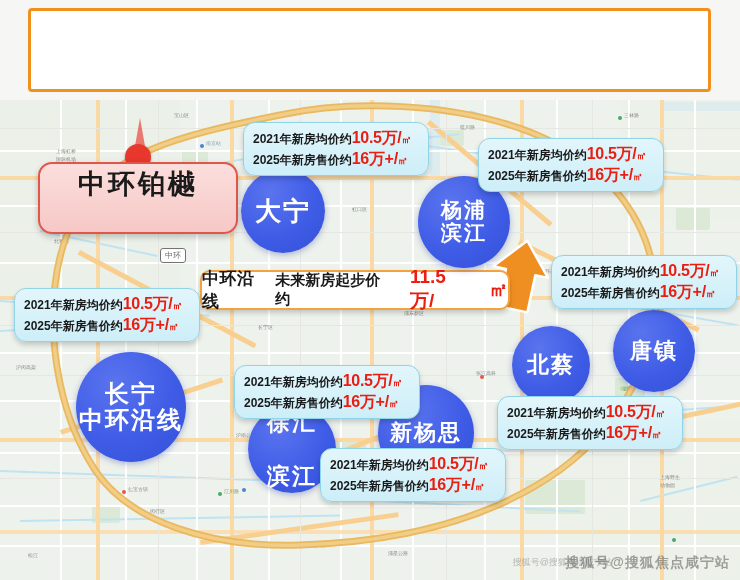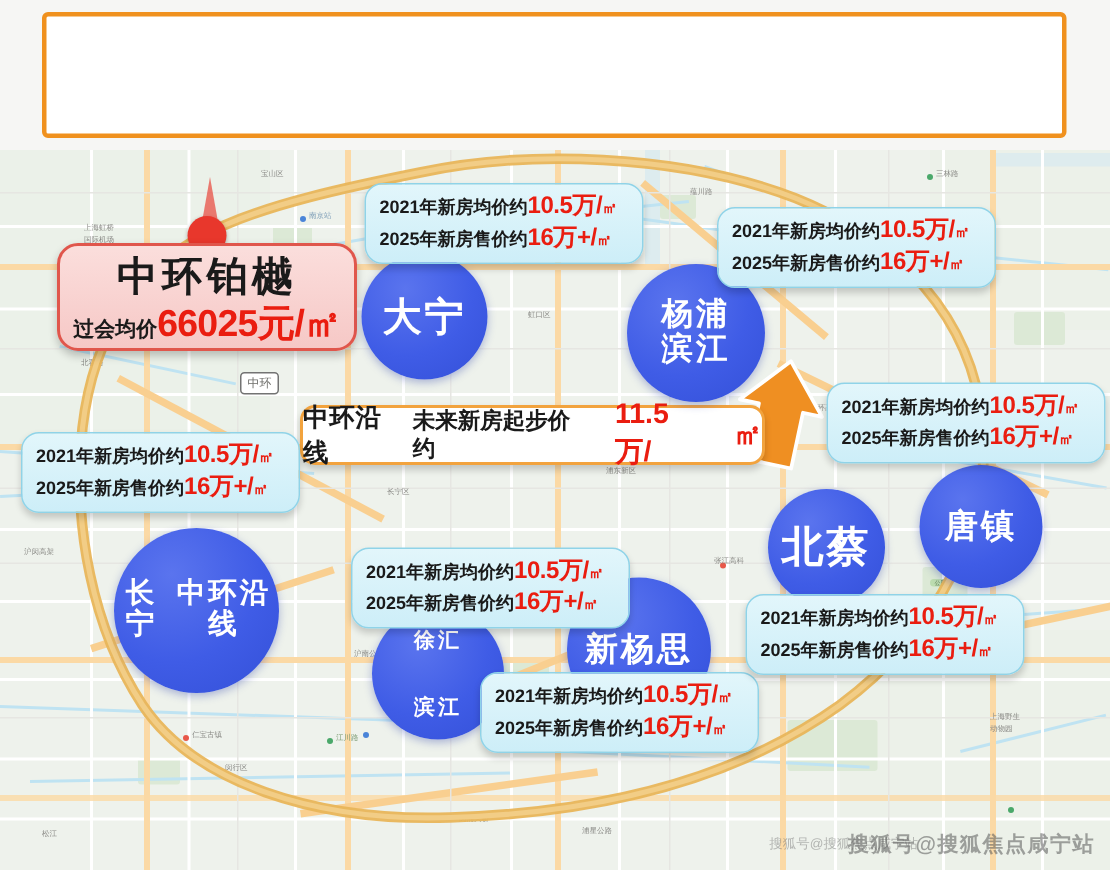--- a/index.html
+++ b/index.html
@@ -252,56 +252,53 @@
       <path d="M 505 310 L 505 272 L 492 272 L 520 240 L 548 272 L 535 272 L 535 310 Z" transform="rotate(12 520 275)" fill="#ef8f22" stroke="#ffffff" stroke-width="2.5" stroke-linejoin="round"></path>
     </g>
   </svg>
 
   <div class="headline">
   </div>
 
   <div class="proj-pin"></div>
   <div class="projbox">
     <div class="proj-name">中环铂樾</div>
-    <div class="proj-price">
-      <span class="lbl">过会均价</span><span class="num">66025元/</span><span class="num sq">㎡</span>
-    </div>
   </div>
 
   <div class="centerbox">
     <span class="t1">中环沿线</span>
     <span class="t2">未来新房起步价约</span>
     <span class="t3">11.5万/</span>
     <span class="t3 sq">㎡</span>
   </div>
 
   <div class="circ" style="left:241px;top:169px;width:84px;height:84px;font-size:26px;justify-content:center;">
     <span>大宁</span>
   </div>
 
   <div class="circ" style="left:418px;top:176px;width:92px;height:92px;font-size:21px;flex-direction:column;">
     <span>杨浦</span>
     <span>滨江</span>
   </div>
 
-  <div class="circ" style="left:76px;top:352px;width:110px;height:110px;font-size:19px;flex-direction:row;">
+  <div class="circ" style="left:76px;top:352px;width:110px;height:110px;font-size:24px;flex-direction:column;">
     <span>长宁</span>
     <span>中环沿线</span>
   </div>
 
-  <div class="circ" style="left:248px;top:405px;width:88px;height:88px;font-size:14px;flex-direction:column;gap:29px;">
+  <div class="circ" style="left:248px;top:405px;width:88px;height:88px;font-size:23px;flex-direction:column;gap:29px;">
     <span>徐汇</span>
     <span>滨江</span>
   </div>
 
   <div class="circ" style="left:378px;top:385px;width:96px;height:96px;font-size:22px;">
     <span>新杨思</span>
   </div>
 
-  <div class="circ" style="left:512px;top:326px;width:78px;height:78px;font-size:28px;">
+  <div class="circ" style="left:512px;top:326px;width:78px;height:78px;font-size:22px;">
     <span>北蔡</span>
   </div>
 
   <div class="circ" style="left:613px;top:310px;width:82px;height:82px;font-size:22px;">
     <span>唐镇</span>
   </div>
 
   <div class="cbox" style="left:243px;top:122px;width:186px;">
     <div class="crow">
       <span class="lbl">2021年新房均价约</span><span class="num">10.5万/</span><span class="num sq">㎡</span>

